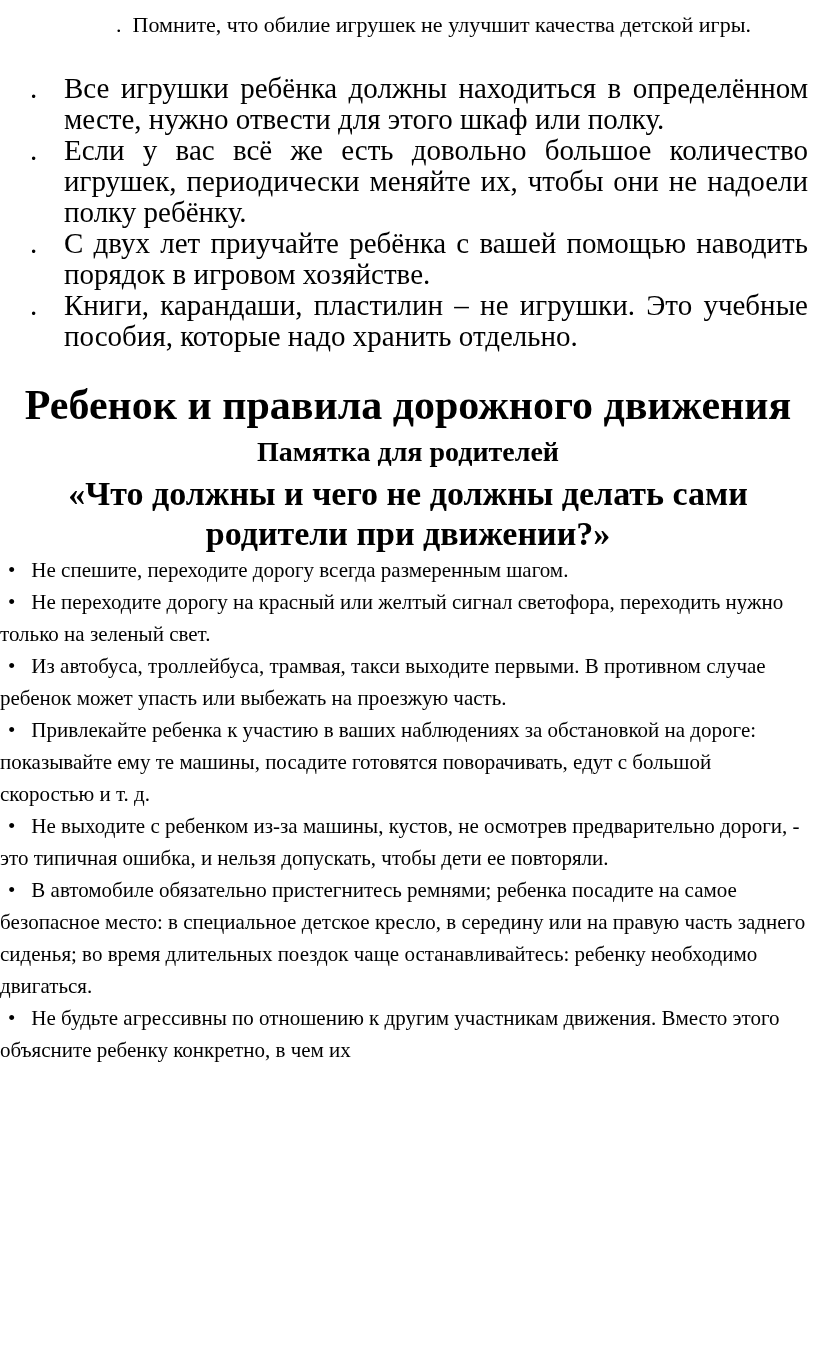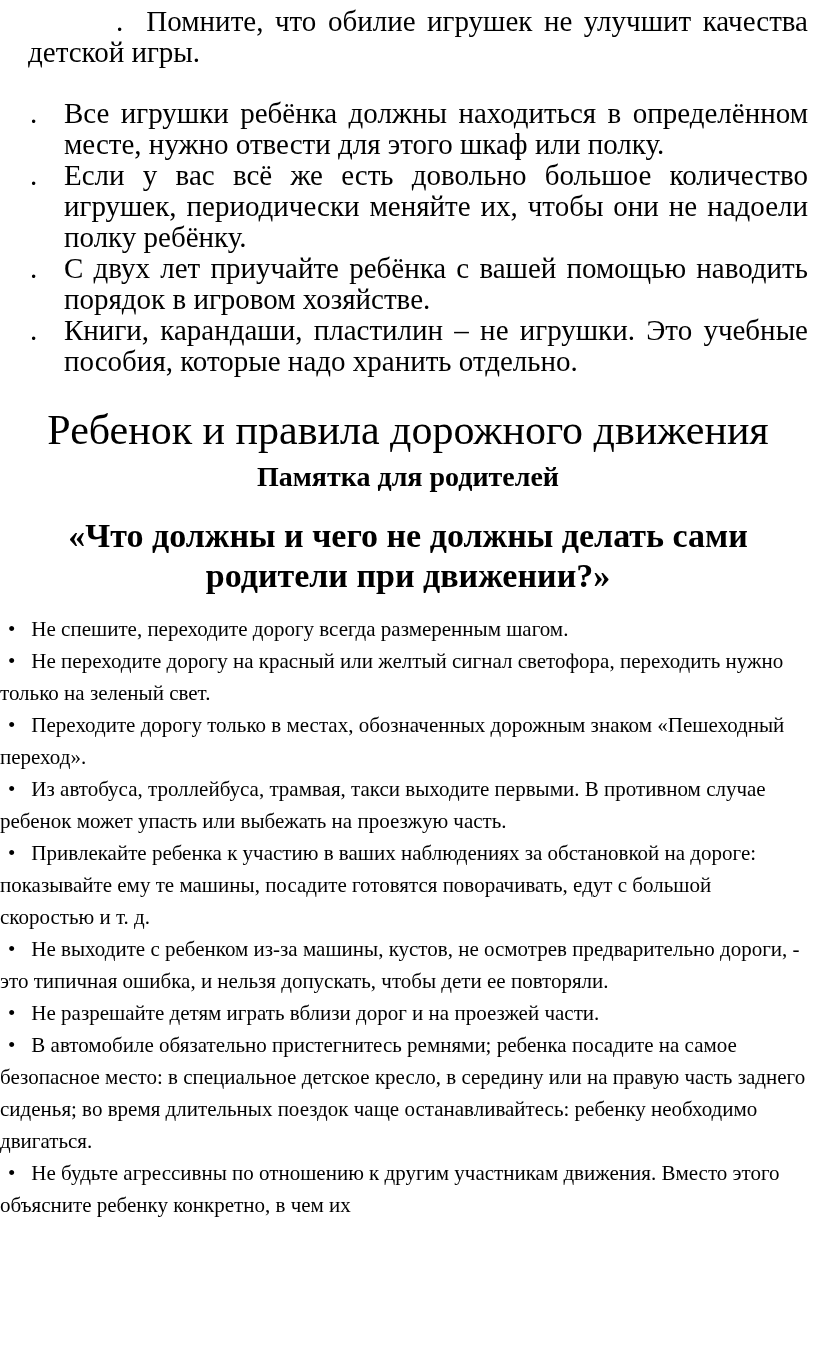--- a/index.html
+++ b/index.html
@@ -16,22 +16,22 @@
   }
   .doc {
     padding-top: 6px;
     width: 816px;
   }
   
   .intro {
     margin: 0 8px 15px 28px;
     text-indent: 88px;
     text-align: justify;
-    font-size: 29px;
-    line-height: 31px;
+    font-size: 22px;
+    line-height: 37px;
   }
   
   .toys-list {
     margin: 30px 8px 0 28px;
   }
   .toys-list .t-item {
     position: relative;
     padding-left: 36px;
     text-align: justify;
     font-size: 29px;
@@ -39,33 +39,33 @@
   }
   .toys-list .t-marker {
     position: absolute;
     left: 2px;
     top: 0;
   }
   
   .title-main {
     margin: 28px 6px 0 6px;
     text-align: center;
-    font-weight: normal;
+    font-weight: bold;
     font-size: 42px;
     line-height: 50px;
   }
   .title-sub {
     margin: 0 6px;
     text-align: center;
     font-weight: bold;
     font-size: 28px;
     line-height: 44px;
   }
   .title-question {
-    margin: 17px 28px;
+    margin: 0 28px;
     text-align: center;
     font-weight: bold;
     font-size: 34px;
     line-height: 40px;
   }
   
   .rules-list {
     margin: 0 8px 0 0;
   }
   .rules-list .r-item {
@@ -118,39 +118,33 @@
 
       <div class="r-item">
         <span class="r-marker">•</span><span>Не спешите, переходите дорогу всегда размеренным шагом.</span>
       </div>
 
 
       <div class="r-item">
         <span class="r-marker">•</span><span>Не переходите дорогу на красный или желтый сигнал светофора, переходить нужно только на зеленый свет.</span>
       </div>
 
-      <div class="r-item">
-        <span class="r-marker">•</span><span>Переходите дорогу только в местах, обозначенных дорожным знаком «Пешеходный переход».</span>
-      </div>
 
       <div class="r-item">
         <span class="r-marker">•</span><span>Из автобуса, троллейбуса, трамвая, такси выходите первыми. В противном случае ребенок может упасть или выбежать на проезжую часть.</span>
       </div>
 
       <div class="r-item">
         <span class="r-marker">•</span><span>Привлекайте ребенка к участию в ваших наблюдениях за обстановкой на дороге: показывайте ему те машины, посадите готовятся поворачивать, едут с большой скоростью и т. д.</span>
       </div>
 
       <div class="r-item">
         <span class="r-marker">•</span><span>Не выходите с ребенком из-за машины, кустов, не осмотрев предварительно дороги, - это типичная ошибка, и нельзя допускать, чтобы дети ее повторяли.</span>
       </div>
 
-      <div class="r-item">
-        <span class="r-marker">•</span><span>Не разрешайте детям играть вблизи дорог и на проезжей части.</span>
-      </div>
 
       <div class="r-item">
         <span class="r-marker">•</span><span>В автомобиле обязательно пристегнитесь ремнями; ребенка посадите на самое безопасное место: в специальное детское кресло, в середину или на правую часть заднего сиденья; во время длительных поездок чаще останавливайтесь: ребенку необходимо двигаться.</span>
       </div>
 
       <div class="r-item">
         <span class="r-marker">•</span><span>Не будьте агрессивны по отношению к другим участникам движения. Вместо этого объясните ребенку конкретно, в чем их</span>
       </div>
     </div>
 

